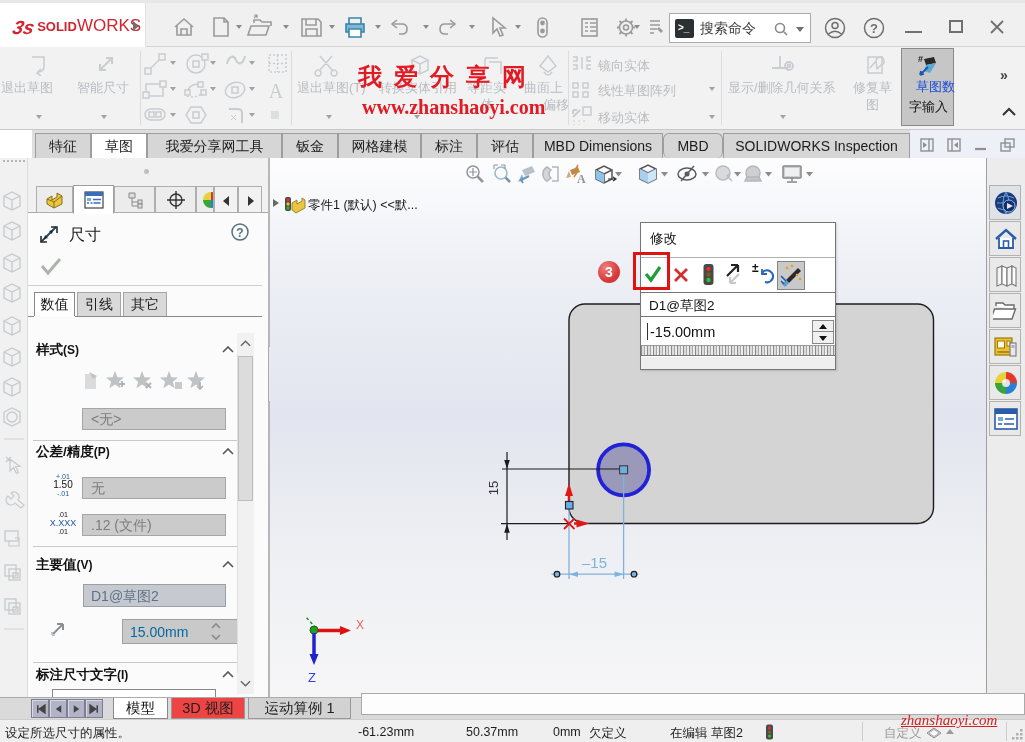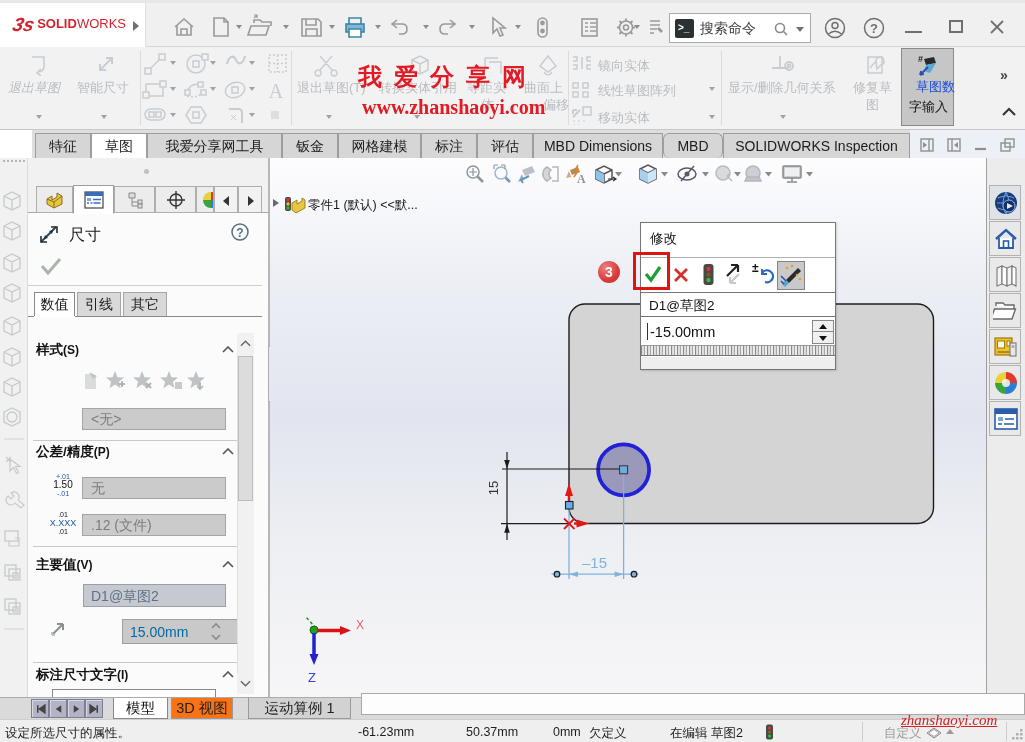--- a/index.html
+++ b/index.html
@@ -19,21 +19,21 @@
 .mnav { position:absolute; top:0; width:18px; height:19px; background:#b2b3c6; border:1px solid #7d7d90; padding:4px 0 0 3px; box-shadow:inset 1px 1px 0 #d8d9e4; }
 </style>
 </head>
 <body>
 
 <div class="abs" style="left:0;top:0;width:1025px;height:47px;background:#f0f0f0;border-bottom:1px solid #d5d5d5;">
   <div class="abs" style="left:0;top:0;width:1025px;height:3px;background:#e7e7e7;"></div>
   <div class="abs" style="left:0;top:3px;width:146px;height:44px;background:#fff;border-right:1px solid #e0e0e0;"></div>
 
   <div class="abs" style="left:13px;top:16px;width:130px;height:22px;white-space:nowrap;">
-    <span style="display:inline-block;transform:skewX(-14deg);font-weight:bold;font-style:italic;font-size:19px;color:#d2232e;line-height:17px;vertical-align:-3px;">3s</span><span style="display:inline-block;width:3px;"></span><span style="font-weight:bold;font-size:13px;color:#d2232e;">SOLID</span><span style="font-size:13px;color:#d2232e;">WORKS</span>
+    <span style="display:inline-block;transform:skewX(-14deg);font-weight:bold;font-style:italic;font-size:19px;color:#d2232e;line-height:17px;vertical-align:-3px;">3s</span><span style="display:inline-block;width:3px;"></span><span style="font-weight:bold;font-size:13px;color:#d2232e;">SOLID</span><span style="font-size:17px;color:#d2232e;">WORKS</span>
   </div>
   <div class="abs" style="left:133px;top:21px;width:0;height:0;border-left:6px solid #707070;border-top:5px solid transparent;border-bottom:5px solid transparent;"></div>
   <svg class="abs" style="left:150px;top:14px;" width="515" height="28" viewBox="0 0 515 28">
     <g stroke="#9a9a9a" stroke-width="1.6" fill="none">
 
       <path d="M25 13 L34 5 L43 13 M27 12 V21 H41 V12 M31 21 V15 H37 V21"></path>
 
       <path d="M64 4 H74 L78 8 V22 H64 Z M74 4 V8 H78"></path>
 
       <path d="M104 9 V6 H110 L112 8 H121 V12 M101 12 H119 L116 21 H98 Z"></path>
@@ -101,21 +101,21 @@
     </svg>
   <div class="abs" style="left:905px;top:31px;width:17px;height:2px;background:#707070;"></div>
   <div class="abs" style="left:949px;top:20px;width:14px;height:13px;border:2px solid #707070;"></div>
   <svg class="abs" style="left:990px;top:20px;" width="14" height="14" viewBox="0 0 14 14">
       <line x1="1" y1="1" x2="13" y2="13" stroke="#707070" stroke-width="1.8"></line>
       <line x1="13" y1="1" x2="1" y2="13" stroke="#707070" stroke-width="1.8"></line>
     </svg>
 </div>
 
 <div class="abs" style="left:0;top:47px;width:1025px;height:83px;background:#f2f2f2;border-bottom:1px solid #c8c8c8;">
-  <div class="rt" style="left:8px;top:32px;font-style:italic;">退出草图</div>
+  <div class="rt" style="left:1px;top:32px;">退出草图</div>
   <div class="rt" style="left:77px;top:32px;">智能尺寸</div>
   <div class="car" style="left:36px;top:68px;"></div>
   <div class="car" style="left:101px;top:68px;"></div>
   <svg class="abs" style="left:28px;top:7px;" width="92" height="22" viewBox="0 0 92 22">
     <g stroke="#c9cdd1" stroke-width="1.6" fill="none">
       <path d="M4 3 H16 V12 Q16 18 10 18 M13 15 L9 19 L13 22"></path>
       <path d="M72 16 L84 4 M72 10 l0 6 l6 0 M84 10 l0 -6 l-6 0" stroke-width="2"></path>
     </g>
   </svg>
   <div class="sep" style="left:140px;"></div>
@@ -671,21 +671,21 @@
           <path d="M2.5 1 L7.5 4.5 L2.5 8 Z" fill="#444"></path>
         </svg>
       </div>
     <div class="mnav" style="left:54px;">
         <svg width="11" height="10" viewBox="0 0 10 9">
           <path d="M1 1 L6 4.5 L1 8 Z M7.5 1 v7" fill="#444" stroke="#444" stroke-width="1.4"></path>
         </svg>
       </div>
   </div>
   <div class="abs" style="left:113px;top:0;width:55px;height:21px;background:#fff;border:1px solid #888;border-top:none;font-size:14.5px;color:#111;text-align:center;padding-top:1px;">模型</div>
-  <div class="abs" style="left:171px;top:0;width:62px;height:21px;background:#f97316;border:1px solid #999;border-top:none;font-size:14.5px;color:#222;text-align:center;padding-top:1px;">3D 视图</div>
+  <div class="abs" style="left:171px;top:0;width:74px;height:21px;background:#ef4444;border:1px solid #999;border-top:none;font-size:14.5px;color:#222;text-align:center;padding-top:1px;">3D 视图</div>
   <div class="abs" style="left:248px;top:0;width:103px;height:21px;background:#d2d2d2;border:1px solid #999;border-top:none;font-size:14.5px;color:#222;text-align:center;padding-top:1px;">运动算例 1</div>
 </div>
 
 <div class="abs" style="left:0;top:719px;width:1025px;height:23px;background:#efefef;border-top:1px solid #cfcfcf;">
   <div class="abs" style="left:5px;top:5px;font-size:12.5px;color:#1e1e1e;">设定所选尺寸的属性。</div>
   <div class="abs" style="left:358px;top:5px;font-size:12.5px;color:#1e1e1e;">-61.23mm</div>
   <div class="abs" style="left:466px;top:5px;font-size:12.5px;color:#1e1e1e;">50.37mm</div>
   <div class="abs" style="left:553px;top:5px;font-size:12.5px;color:#1e1e1e;">0mm</div>
   <div class="abs" style="left:589px;top:5px;font-size:12.5px;color:#1e1e1e;">欠定义</div>
   <div class="abs" style="left:670px;top:5px;font-size:12.5px;color:#1e1e1e;">在编辑 草图2</div>

